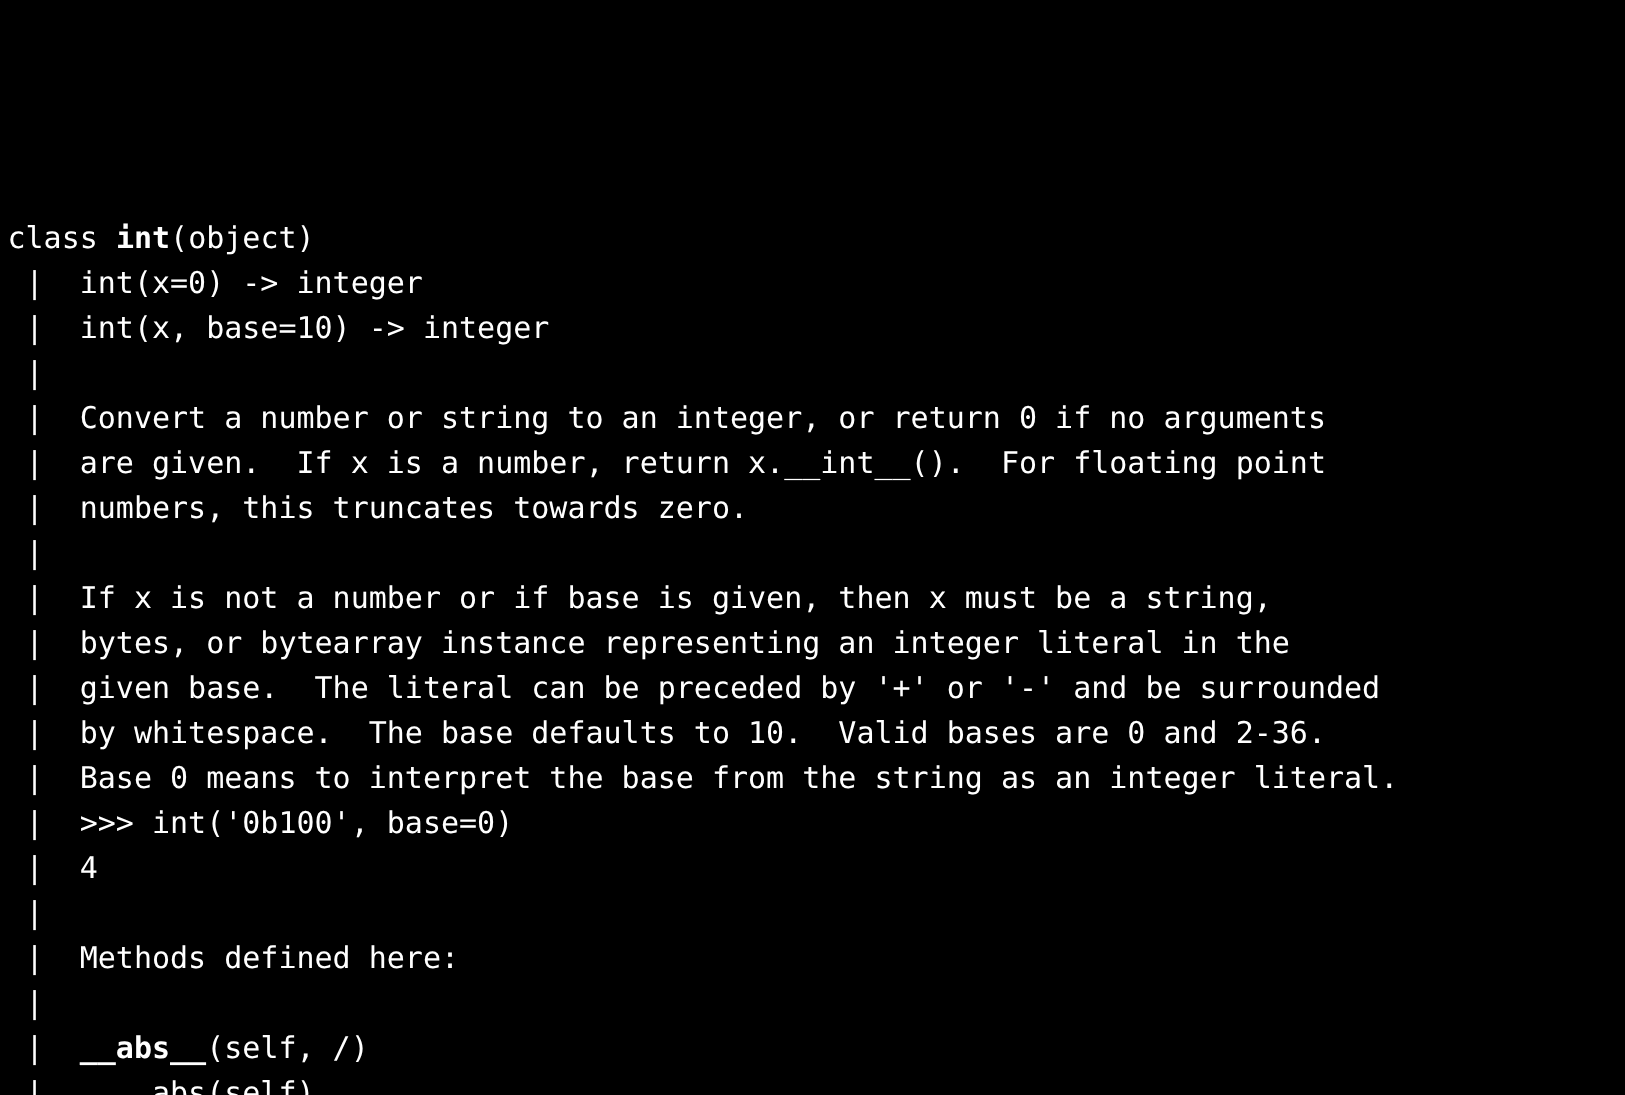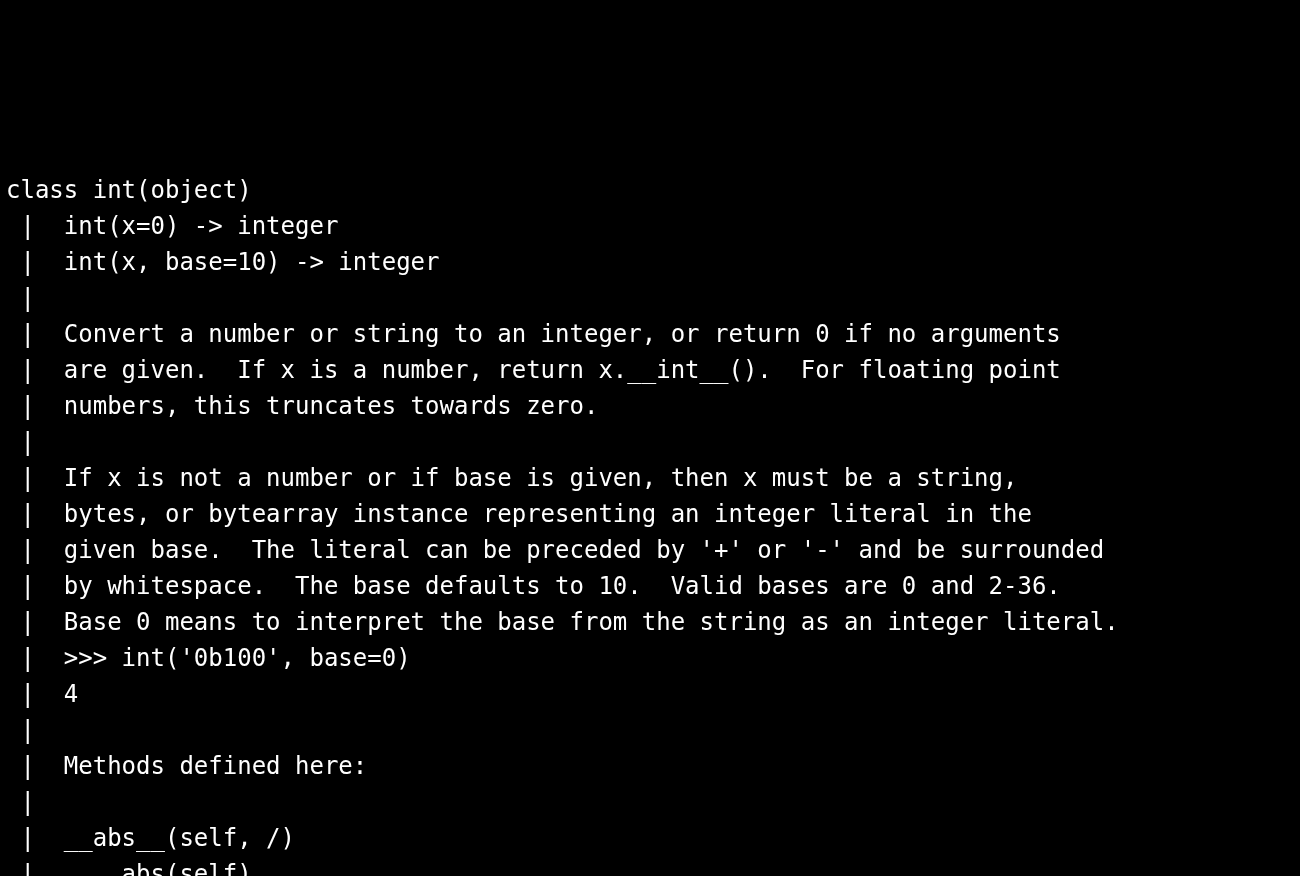--- a/index.html
+++ b/index.html
@@ -17,21 +17,21 @@
       width: 1300px;
       height: 876px;
       overflow: hidden;
       white-space: pre;
     }
     .terminal {
       padding-top: 28px;
       padding-left: 6px;
     }
     .bold {
-      font-weight: normal;
+      font-weight: bold;
       margin-top: 24px;
     }
   </style>
 </head>
 <body>
 
 
 
 <div class="terminal"><div><span>class </span><span class="bold">int</span><span>(object)</span></div><div> |  int(x=0) -&gt; integer</div><div> |  int(x, base=10) -&gt; integer</div><div> |  </div><div> |  Convert a number or string to an integer, or return 0 if no arguments</div><div> |  are given.  If x is a number, return x.__int__().  For floating point</div><div> |  numbers, this truncates towards zero.</div><div> |  </div><div> |  If x is not a number or if base is given, then x must be a string,</div><div> |  bytes, or bytearray instance representing an integer literal in the</div><div> |  given base.  The literal can be preceded by '+' or '-' and be surrounded</div><div> |  by whitespace.  The base defaults to 10.  Valid bases are 0 and 2-36.</div><div> |  Base 0 means to interpret the base from the string as an integer literal.</div><div> |  &gt;&gt;&gt; int('0b100', base=0)</div><div> |  4</div><div> |  </div><div> |  Methods defined here:</div><div> |  </div><div><span> |  </span><span class="bold">__abs__</span><span>(self, /)</span></div><div> |      abs(self)</div></div>
 

